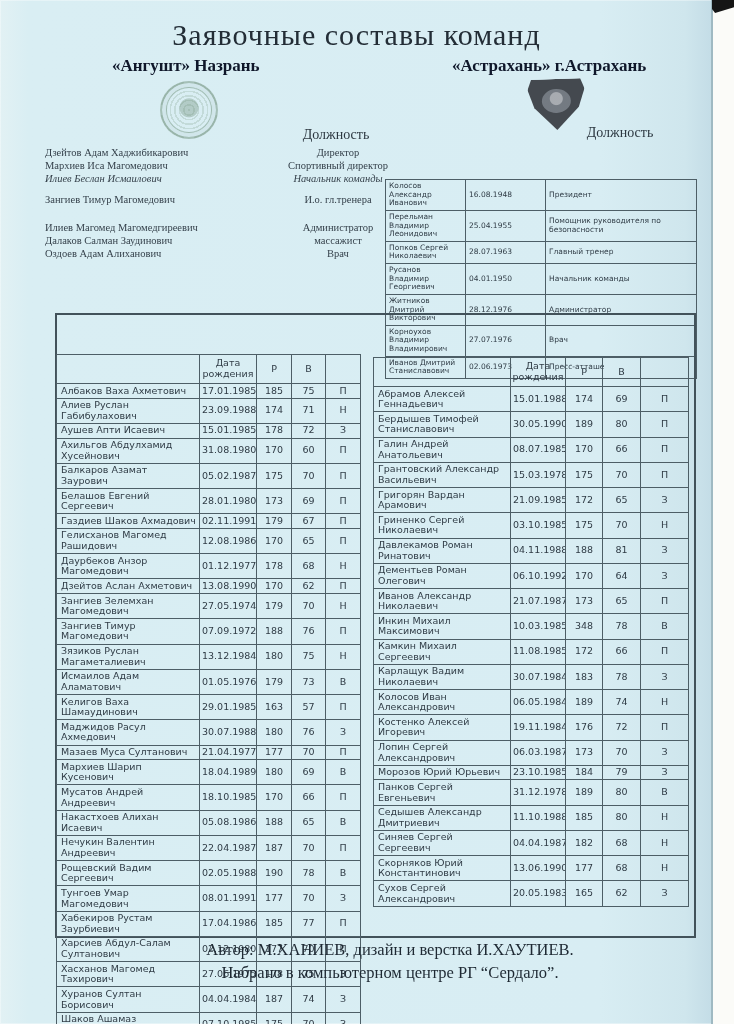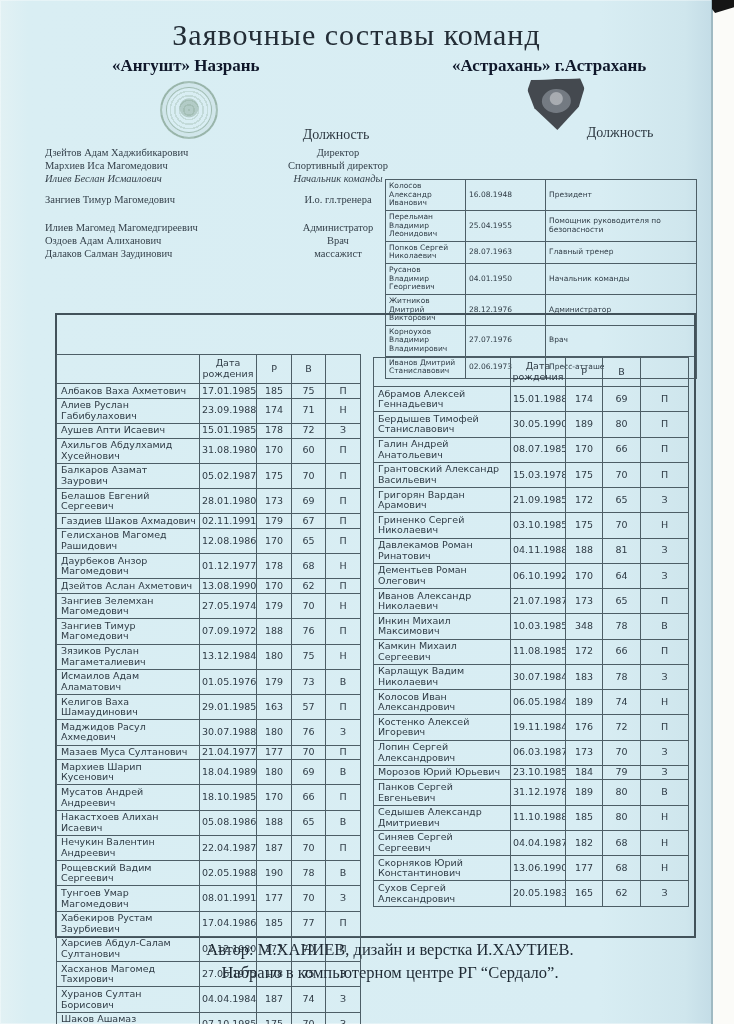--- a/index.html
+++ b/index.html
@@ -98,26 +98,26 @@
       </div>
       <div class="row">
         <span class="c-name">Зангиев Тимур Магомедович</span>
         <span class="c-position">И.о. гл.тренера</span>
       </div>
       <div class="row">
         <span class="c-name">Илиев Магомед Магомедгиреевич</span>
         <span class="c-position">Администратор</span>
       </div>
       <div class="row">
+        <span class="c-name">Далаков Салман Заудинович</span>
+        <span class="c-position">массажист</span>
+      </div>
+      <div class="row">
         <span class="c-name">Оздоев Адам Алиханович</span>
         <span class="c-position">Врач</span>
-      </div>
-      <div class="row">
-        <span class="c-name">Далаков Салман Заудинович</span>
-        <span class="c-position">массажист</span>
       </div>
     </div>
 
   <div class="off-right-header">Должность</div>
   <table class="off-right">
     <colgroup>
         <col class="cn">
         <col class="cd">
         <col class="cp">
       </colgroup>

